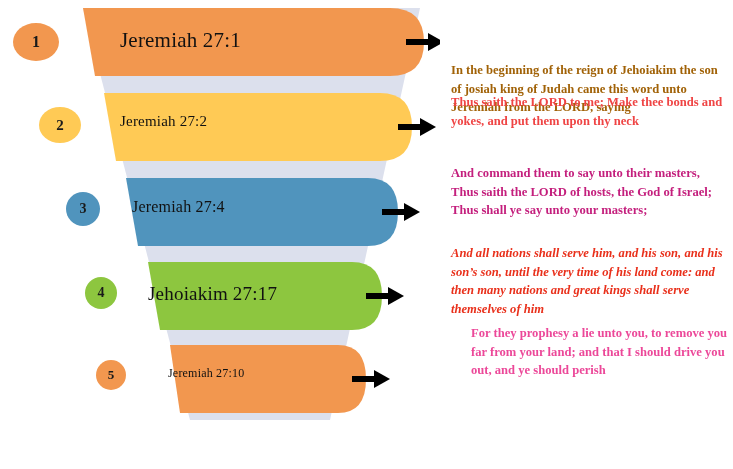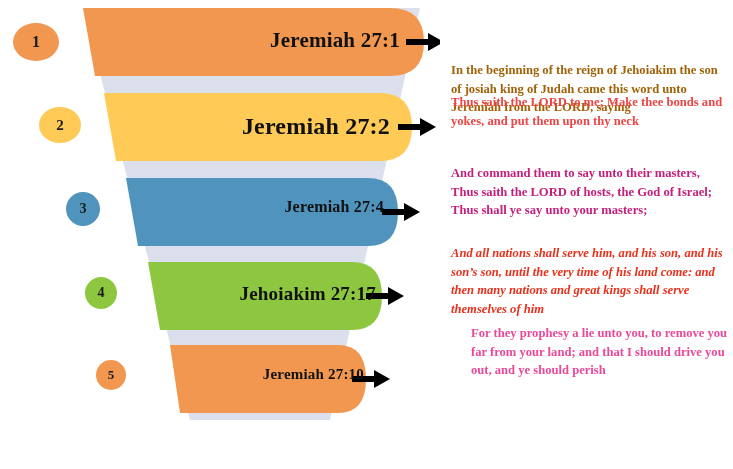--- a/index.html
+++ b/index.html
@@ -33,23 +33,23 @@
     position: absolute;
     left: 0;
     top: 0;
   }
 
   
   .stage-label {
     position: absolute;
     color: #111111;
     font-family: "Liberation Serif", serif;
-    font-weight: bold;
+    font-weight: normal;
     white-space: nowrap;
-    text-align: right;
+    text-align: left;
     letter-spacing: 0.2px;
   }
 
   
   .stage-badge {
     position: absolute;
     display: flex;
     align-items: center;
     justify-content: center;
     border-radius: 50%;
@@ -130,24 +130,24 @@
           <polygon points="388,287 404,296 388,305"></polygon>
         </g>
         <g>
           <rect x="352" y="376" width="26" height="6"></rect>
           <polygon points="374,370 390,379 374,388"></polygon>
         </g>
       </g>
     </svg>
 
     <div class="stage-label" style="left:120px; top:28px; width:280px; font-size:21px;">Jeremiah 27:1</div>
-    <div class="stage-label" style="left:120px; top:113px; width:270px; font-size:24px;">Jeremiah 27:2</div>
+    <div class="stage-label" style="left:120px; top:113px; width:270px; font-size:15px;">Jeremiah 27:2</div>
     <div class="stage-label" style="left:132px; top:198px; width:252px; font-size:16px;">Jeremiah 27:4</div>
     <div class="stage-label" style="left:148px; top:283px; width:228px; font-size:19px;">Jehoiakim 27:17</div>
-    <div class="stage-label" style="left:168px; top:366px; width:196px; font-size:15px;">Jeremiah 27:10</div>
+    <div class="stage-label" style="left:168px; top:366px; width:196px; font-size:12px;">Jeremiah 27:10</div>
 
     <div class="stage-badge" style="left:13px; top:23px; width:46px; height:38px; background:#F2974F; font-size:16px;">
       <span>1</span>
     </div>
     <div class="stage-badge" style="left:39px; top:107px; width:42px; height:36px; background:#FFCA55; font-size:15px;">
       <span>2</span>
     </div>
     <div class="stage-badge" style="left:66px; top:192px; width:34px; height:34px; background:#5094BD; font-size:14px;">
       <span>3</span>
     </div>

